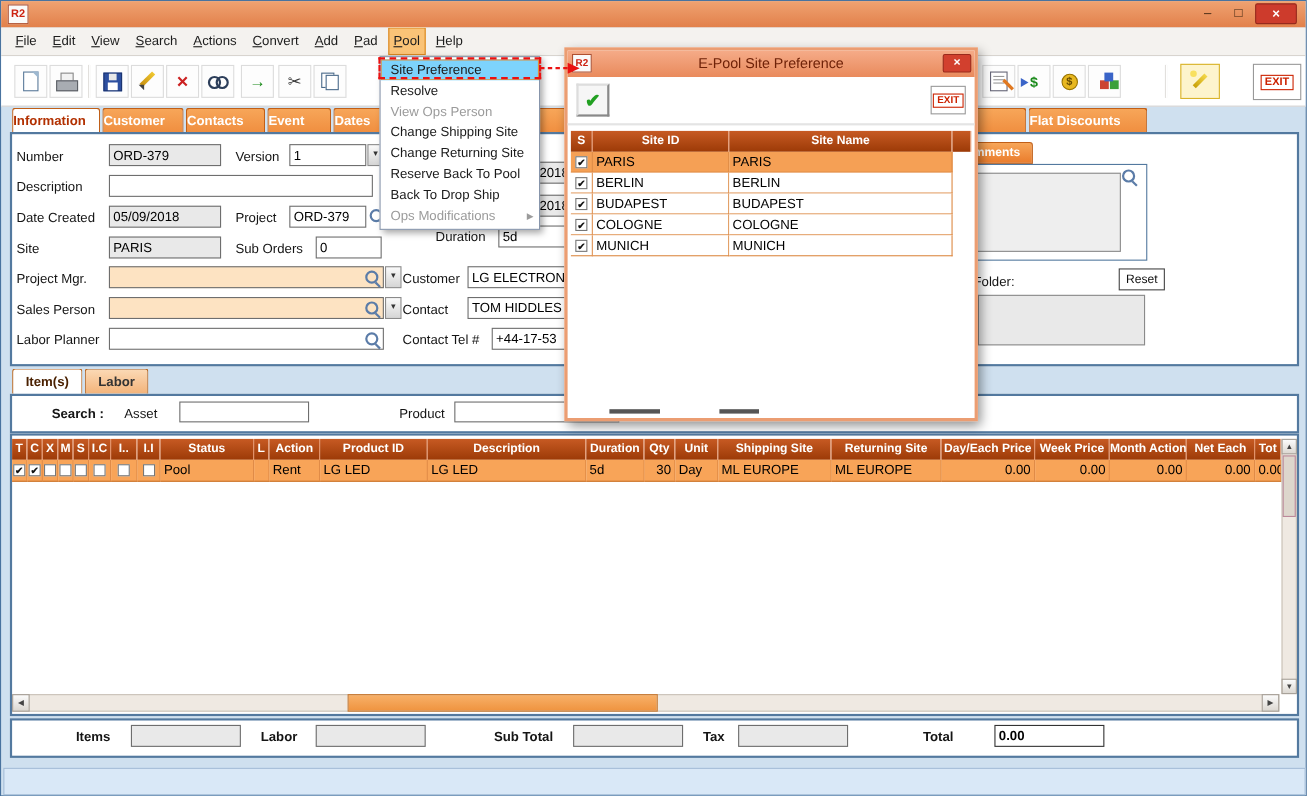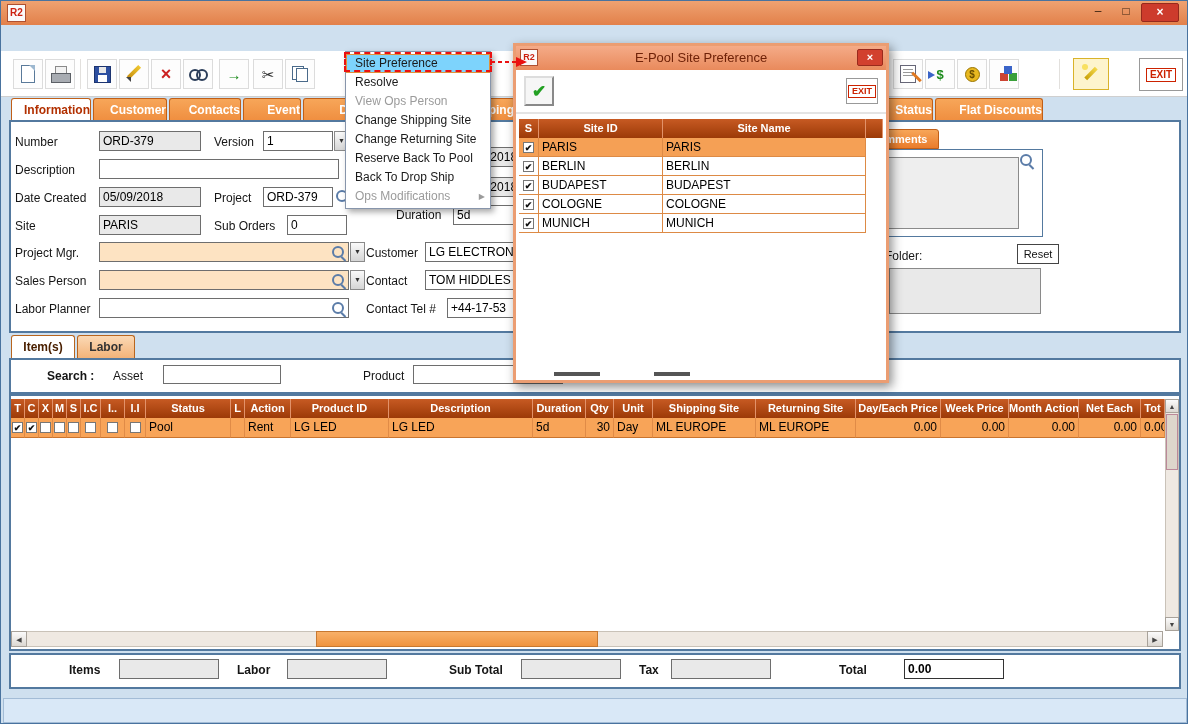--- a/index.html
+++ b/index.html
@@ -59,21 +59,21 @@
   .ic-pay{position:relative;font-size:13px;font-weight:bold;color:#1a8a1a}
   .ic-pay::after{content:"";position:absolute;left:-8px;top:4px;border-style:solid;border-width:4px 0 4px 7px;border-color:transparent transparent transparent #3a64c8}
   .mag{position:absolute;width:15px;height:15px}
   .mag::before{content:"";position:absolute;left:1px;top:1px;width:8px;height:8px;border:2px solid #5b7ca8;border-radius:50%}
   .mag::after{content:"";position:absolute;left:11px;top:11px;width:6px;height:2px;background:#5b7ca8;transform:rotate(45deg);transform-origin:0 0}
   .ddb{position:absolute;width:15px;height:20px;background:linear-gradient(#fafafa,#d5d5d5);border:1px solid #8a8a8a;font-size:7px;line-height:18px;text-align:center;color:#333}
   
   .exit-btn{position:absolute;background:#fff;border:1px solid #999;display:flex;align-items:center;justify-content:center}
   .exit-inner{border:1px solid #cc2200;color:#cc2200;font-weight:bold;font-size:10px;padding:1px 3px;line-height:1}
   
-  .tab{position:absolute;top:97px;height:39px;background:linear-gradient(#f7a659,#ea7c2c);border:1px solid #c05f18;border-bottom:none;border-radius:3px 3px 0 0;color:#fff;font-size:12px;font-weight:bold;text-align:right;line-height:22px;overflow:hidden;white-space:nowrap}
+  .tab{position:absolute;top:97px;height:39px;background:linear-gradient(#f7a659,#ea7c2c);border:1px solid #c05f18;border-bottom:none;border-radius:3px 3px 0 0;color:#fff;font-size:12px;font-weight:bold;text-align:left;line-height:22px;overflow:hidden;white-space:nowrap}
   .tab.sel{background:#fff;color:#b23000}
   .tab2{position:absolute;top:334px;height:23px;border:1px solid #b8651e;border-bottom:none;border-radius:3px 3px 0 0;font-size:12px;font-weight:bold;text-align:center;line-height:22px;overflow:hidden}
   .tab2.sel{background:#fff;color:#4a2000}
   .tab2.un{background:linear-gradient(#fbd9b5,#f3b379);color:#333}
   .minitab{position:absolute;height:20px;background:linear-gradient(#f7a659,#ea7c2c);border:1px solid #c05f18;border-radius:3px 3px 0 0;color:#fff;font-size:11px;font-weight:bold;text-align:center;line-height:19px}
   
   .panel{position:absolute;background:#fff;border:2px solid #53799f}
   .lbl{position:absolute;font-size:12px;color:#151515;white-space:nowrap}
   .lbl.b{font-weight:bold}
   .fld{position:absolute;height:20px;border:1px solid #6e6e6e;background:#fff;font-size:12px;line-height:18px;padding:0 3px;white-space:nowrap;overflow:hidden;color:#000}
@@ -119,20 +119,32 @@
 
 <div id="screen">
 
   <div class="titlebar">
     <div class="app-icon">R2</div>
     <div class="win-btn win-min">–</div>
     <div class="win-btn win-max">□</div>
     <div class="win-btn win-close">×</div>
   </div>
 
+  <div class="menubar">
+    <span class="mb-item">File</span>
+    <span class="mb-item">Edit</span>
+    <span class="mb-item">View</span>
+    <span class="mb-item">Search</span>
+    <span class="mb-item">Actions</span>
+    <span class="mb-item">Convert</span>
+    <span class="mb-item">Add</span>
+    <span class="mb-item">Pad</span>
+    <span class="mb-item open">Pool</span>
+    <span class="mb-item">Help</span>
+  </div>
 
   <div class="toolbar"></div>
   <div class="tbtn" style="left:12px">
       <span class="ic-page"></span>
     </div>
   <div class="tbtn" style="left:44px">
       <span class="ic-printer"></span>
     </div>
   <div class="tsep" style="left:79px"></div>
   <div class="tbtn" style="left:86px">

